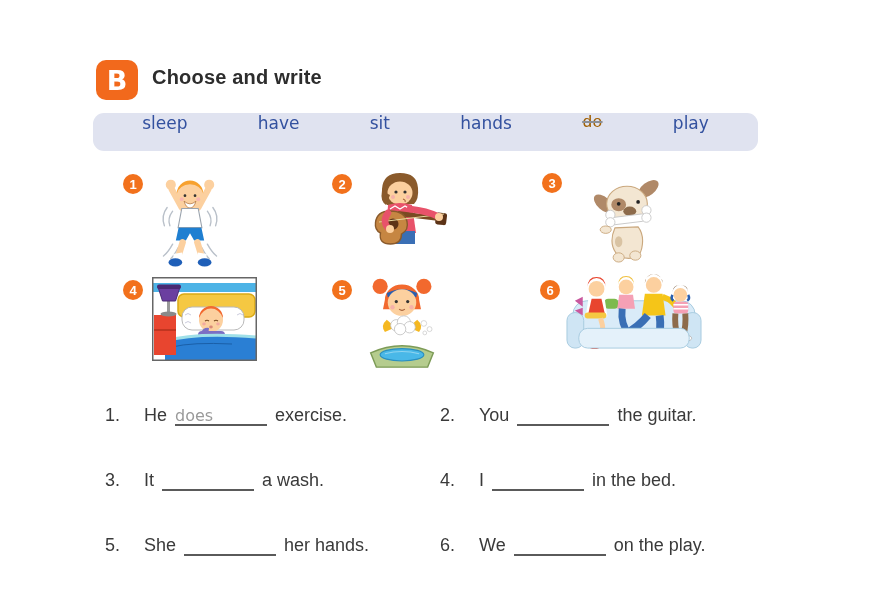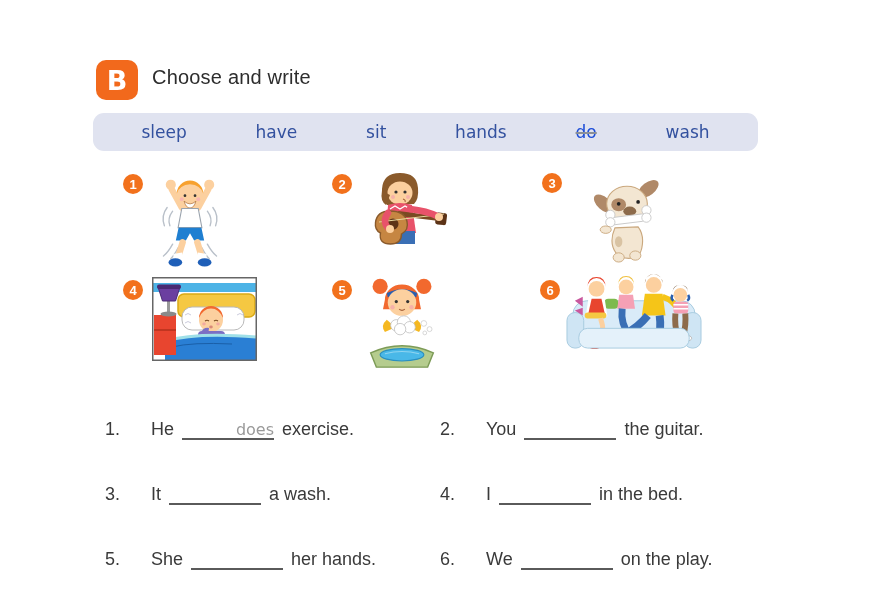--- a/index.html
+++ b/index.html
@@ -15,66 +15,67 @@
   .badge-b {
     position: absolute; left: 96px; top: 60px;
     width: 42px; height: 40px; border-radius: 10px;
     background: #f2691c;
     color: #fff; font-size: 27px; font-weight: bold;
     display: flex; align-items: center; justify-content: center;
     font-family: "DejaVu Sans", sans-serif;
   }
   .title {
     position: absolute; left: 152px; top: 66px;
-    font-size: 20px; font-weight: normal; color: #2d2d2d;
+    font-size: 20px; font-weight: bold; color: #2d2d2d;
     letter-spacing: 0.2px;
   }
   
   .word-bank {
     position: absolute; left: 93px; top: 113px;
     width: 665px; height: 38px; border-radius: 11px;
     background: #e0e3f0;
-    display: flex; align-items: center; justify-content: space-around;
+    display: flex; justify-content: space-around;
     padding: 0 14px;
   }
   .word-bank .word {
     color: #33519f; font-size: 17px; font-weight: 500;
     font-family: "DejaVu Sans", sans-serif;
   }
   .word-bank .word.crossed {
     text-decoration: line-through;
     text-decoration-color: #8a8f98;
     text-decoration-thickness: 2px;
-    color: #1d4ed8;
+    color: #a16207;
+    font-family: Liberation Mono, monospace;
   }
   
   .num-badge {
     position: absolute;
     width: 20px; height: 20px; border-radius: 50%;
     background: #f2711c; color: #fff;
     font-size: 13px; font-weight: bold;
     display: flex; align-items: center; justify-content: center;
   }
   .pic { position: absolute; }
   
   .sentence {
     position: absolute;
     font-size: 18px; color: #3a3a3a;
     display: flex; align-items: flex-end;
     white-space: nowrap;
   }
   .s-num { display:inline-block; width: 30px; }
   .s-word { margin-right: 6px; }
-  .s-word.pre { margin-left: 16px; }
+  .s-word.pre { margin-left: 9px; }
   .blank {
     display: inline-block;
     width: 92px; height: 22px;
     border-bottom: 2px solid #5a5a5a;
-    margin: 14px 8px 0 2px;
-    text-align: right;
+    margin: 0 8px 0 2px;
+    text-align: left;
   }
   .blank .answer {
     color: #9a9a9a; font-size: 16px;
     font-family: "DejaVu Sans", sans-serif;
     position: relative; top: 1px;
   }
 </style>
 </head>
 <body>
 
@@ -82,21 +83,21 @@
 
   <div class="badge-b">B</div>
   <div class="title">Choose and write</div>
 
   <div class="word-bank">
     <span class="word">sleep</span>
     <span class="word">have</span>
     <span class="word">sit</span>
     <span class="word">hands</span>
     <span class="word crossed">do</span>
-    <span class="word">wash</span>
+    <span class="word">play</span>
   </div>
 
   <div class="num-badge" style="left:123px; top:174px;">1</div>
   <div class="num-badge" style="left:332px; top:174px;">2</div>
   <div class="num-badge" style="left:542px; top:173px;">3</div>
   <div class="num-badge" style="left:123px; top:280px;">4</div>
   <div class="num-badge" style="left:332px; top:280px;">5</div>
   <div class="num-badge" style="left:540px; top:280px;">6</div>
 
   <div class="pic" style="left:158px; top:167px; width:64px; height:103px;">

